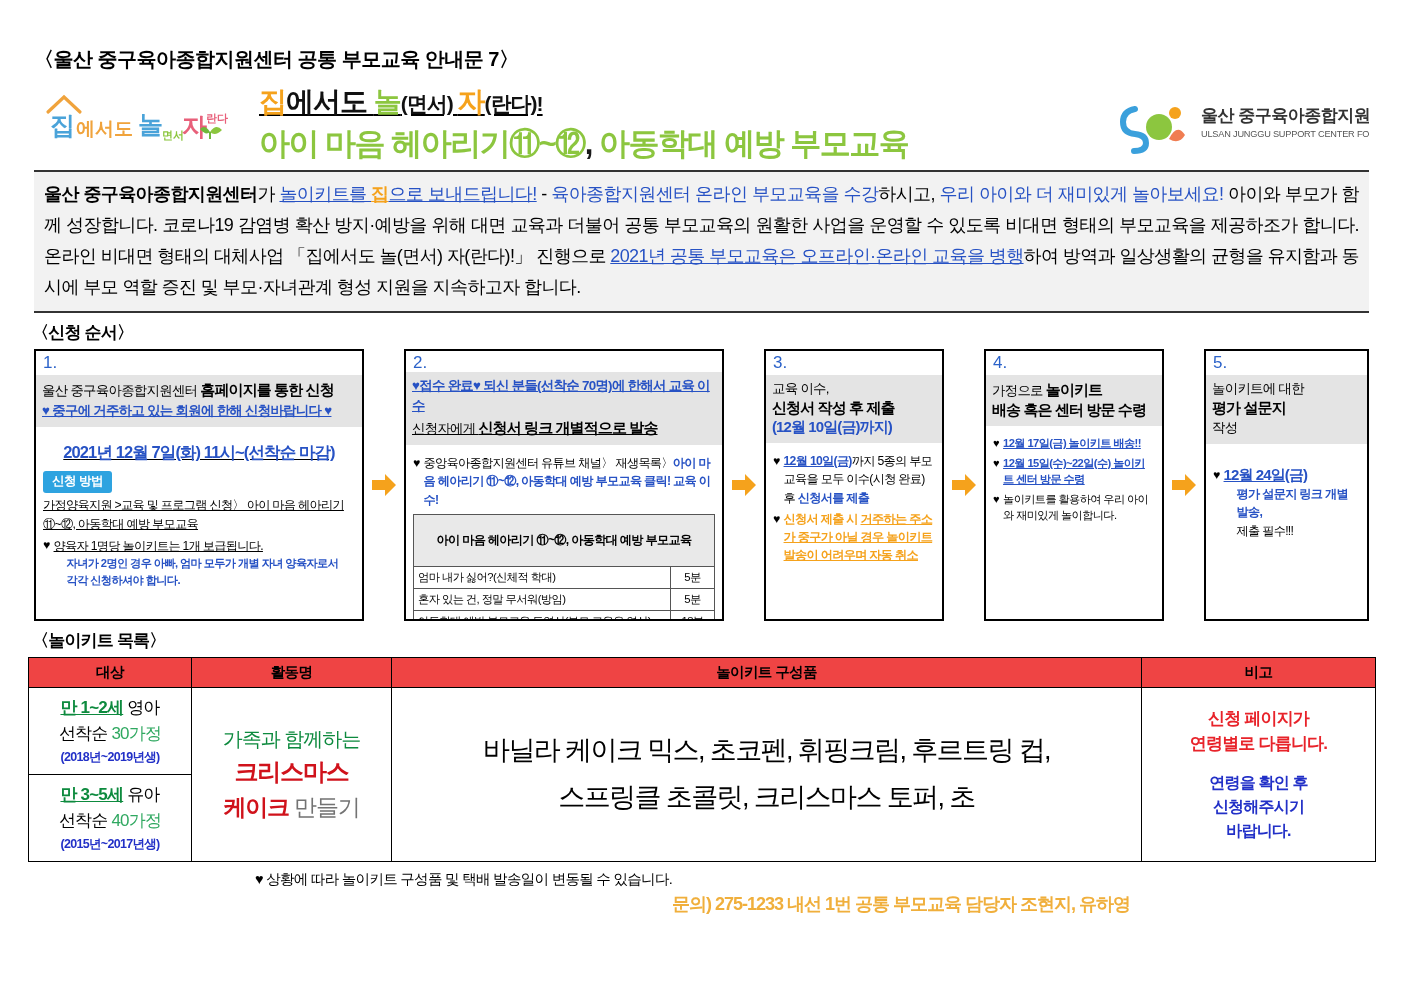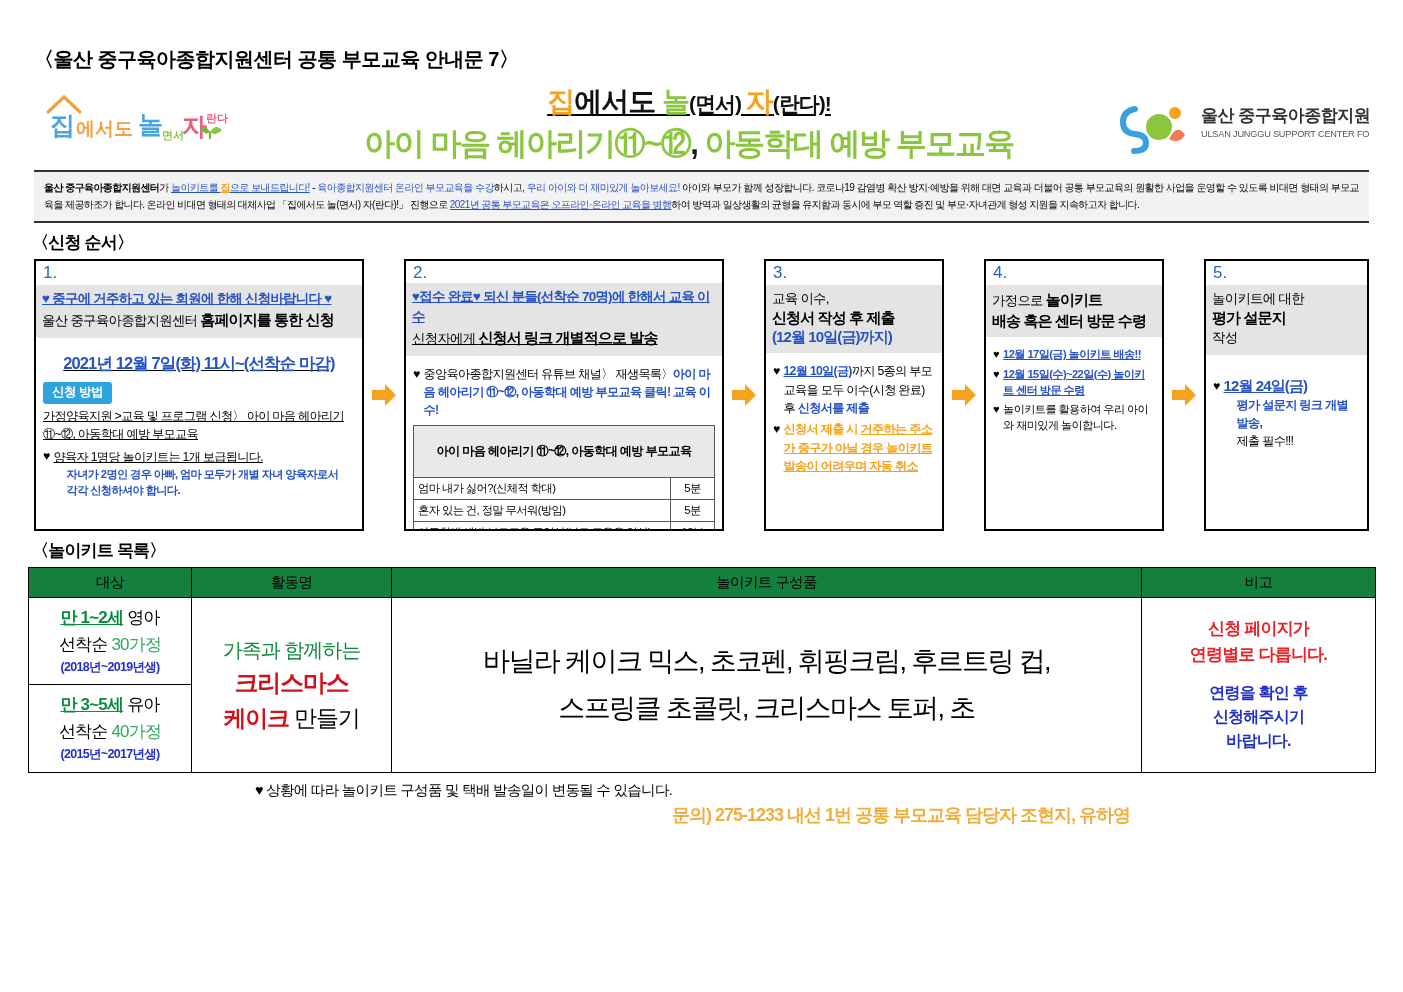--- a/index.html
+++ b/index.html
@@ -20,21 +20,21 @@
   .doc-title {
     font-size: 20px; font-weight: bold; letter-spacing: -0.5px;
     padding-top: 48px; padding-left: 6px; line-height: 1.1;
   }
   .header-row {
     display: flex; align-items: center; justify-content: space-between;
     margin-top: 14px; height: 80px; padding: 0 6px;
   }
   .logo-left { width: 215px; height: 72px; flex: 0 0 215px; position: relative; }
   .logo-left svg { display:block; }
-  .title-block { flex: 1; text-align: center; padding-left: 10px; }
+  .title-block { flex: 1; text-align: left; padding-left: 10px; }
   .title-line1 {
     font-size: 28px; font-weight: bold; letter-spacing: -1px;
     text-decoration: underline; text-underline-offset: 3px;
     margin-bottom: 2px; white-space: nowrap;
   }
   .t-orange { color: #F5A21C; }
   .t-green  { color: #8CC63F; }
   .t-black  { color: #111; }
   .sm { font-size: 21px; }
   .title-line2 {
@@ -42,21 +42,21 @@
     color: #8CC63F; white-space: nowrap;
   }
   .title-line2 .blk { color: #1a1a1a; }
   .logo-right { width: 250px; height: 62px; flex: 0 0 250px; text-align: right; }
 
   
   .intro {
     border-top: 2px solid #333; border-bottom: 2px solid #333;
     background: #f2f2f2;
     margin: 6px 6px 4px 6px; padding: 7px 10px 8px 10px;
-    font-size: 10px; line-height: 1.72; letter-spacing: -0.6px;
+    font-size: 18px; line-height: 1.72; letter-spacing: -0.6px;
     text-align: justify;
   }
   .b-blue   { color: #2752c4; }
   .b-bold   { font-weight: bold; }
   .u        { text-decoration: underline; }
   .b-orange { color: #F5A21C; font-weight: bold; }
 
   
   .sec-head {
     font-size: 17px; font-weight: bold; letter-spacing: -0.8px;
@@ -126,22 +126,22 @@
     padding: 3px 4px;
   }
   .t2 td.min { text-align: center; width: 44px; }
 
   
   .kit-table {
     width: 100%; border-collapse: collapse; margin: 0 0 0 0;
     table-layout: fixed;
   }
   .kit-table th {
-    border: 1.5px solid #000; background: #15803d;
-    font-size: 14.5px; font-weight: normal; letter-spacing: -0.6px;
+    border: 1.5px solid #000; background: #ef4444;
+    font-size: 14.5px; font-weight: bold; letter-spacing: -0.6px;
     padding: 5px 2px; text-align: center;
   }
   .kit-table td {
     border: 1.5px solid #000; text-align: center; vertical-align: middle;
   }
   .col-a { width: 163px; }
   .col-b { width: 200px; }
   .col-c { width: 750px; }
   .col-d { width: 234px; }
 
@@ -150,21 +150,21 @@
   .age-l1 .g { color: #0d8a3e; text-decoration: underline; font-weight: bold; }
   .age-l2 { font-size: 17px; letter-spacing: -0.8px; }
   .age-l2 .g { color: #2fa860; }
   .age-l3 { font-size: 12.5px; color: #2230c7; font-weight: bold; letter-spacing: -0.7px; }
 
   .act-cell { line-height: 1.5; padding: 6px; }
   .act-1 { font-size: 20px; color: #0d8a3e; letter-spacing: -1px; }
   .act-2 { font-size: 24px; color: #d0121b; font-weight: bold; letter-spacing: -1.2px; }
   .act-3 { font-size: 23px; letter-spacing: -1.2px; }
   .act-3 .r { color: #d0121b; font-weight: bold; }
-  .act-3 .k { color: #000000; }
+  .act-3 .k { color: #737373; }
 
   .items-cell { font-size: 27px; letter-spacing: -1.6px; line-height: 1.75; padding: 10px 8px; }
 
   .note-cell { line-height: 1.5; padding: 8px 6px; }
   .note-red { font-size: 17px; color: #e8232a; font-weight: bold; letter-spacing: -0.8px; }
   .note-blue { font-size: 16px; color: #2230c7; font-weight: bold; letter-spacing: -0.8px; margin-top: 14px; }
 
   
   .footer-row {
     display: flex; justify-content: center; align-items: flex-start;
@@ -226,22 +226,22 @@
     <span class="b-bold">울산 중구육아종합지원센터</span><span>가 </span><span class="b-blue u">놀이키트를 </span><span class="b-orange u">집</span><span class="b-blue u">으로 보내드립니다!</span><span> - </span><span class="b-blue">육아종합지원센터 온라인 부모교육을 수강</span><span>하시고, </span><span class="b-blue">우리 아이와 더 재미있게 놀아보세요!</span><span> 아이와 부모가 함께 성장합니다. 코로나19 감염병 확산 방지·예방을 위해 대면 교육과 더불어 공통 부모교육의 원활한 사업을 운영할 수 있도록 비대면 형태의 부모교육을 제공하조가 합니다. 온라인 비대면 형태의 대체사업 「집에서도 놀(면서) 자(란다)!」 진행으로 </span><span class="b-blue u">2021년 공통 부모교육은 오프라인·온라인 교육을 병행</span><span>하여 방역과 일상생활의 균형을 유지함과 동시에 부모 역할 증진 및 부모·자녀관계 형성 지원을 지속하고자 합니다.</span>
   </div>
 
   <div class="sec-head">〈신청 순서〉</div>
 
   <div class="steps">
 
     <div class="step s1">
       <div class="step-num">1.</div>
       <div class="step-head">
+        <div class="hd-line"><span>울산 중구육아종합지원센터 </span><span class="hd-big">홈페이지를 통한 신청</span></div>
         <div class="hd-line b-blue b-bold u">♥ 중구에 거주하고 있는 회원에 한해 신청바랍니다 ♥</div>
-        <div class="hd-line"><span>울산 중구육아종합지원센터 </span><span class="hd-big">홈페이지를 통한 신청</span></div>
       </div>
       <div class="step-body">
         <div class="big-date"><span class="b-blue">2021년 12월 7일(화) 11시~(선착순 마감)</span></div>
         <div><span class="pill">신청 방법</span></div>
         <div class="ln u">가정양육지원 &gt;교육 및 프로그램 신청〉 아이 마음 헤아리기</div>
         <div class="ln u">⑪~⑫, 아동학대 예방 부모교육</div>
         <div class="bullet-row">
           <span class="hsym ln">♥</span>
           <span class="btxt">
             <span class="ln u">양육자 1명당 놀이키트는 1개 보급됩니다.</span>

